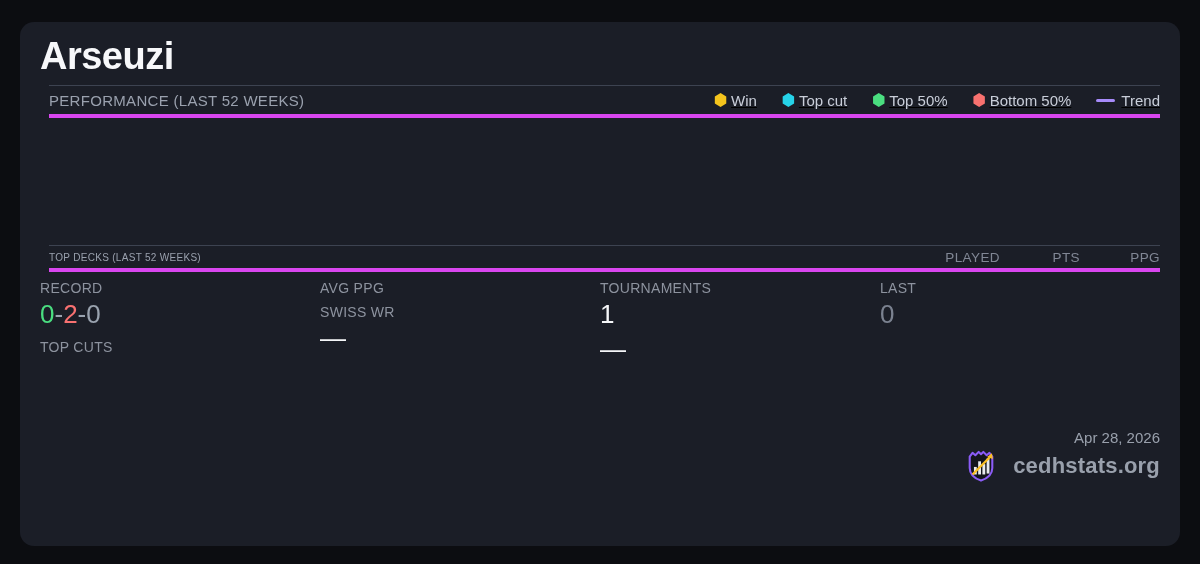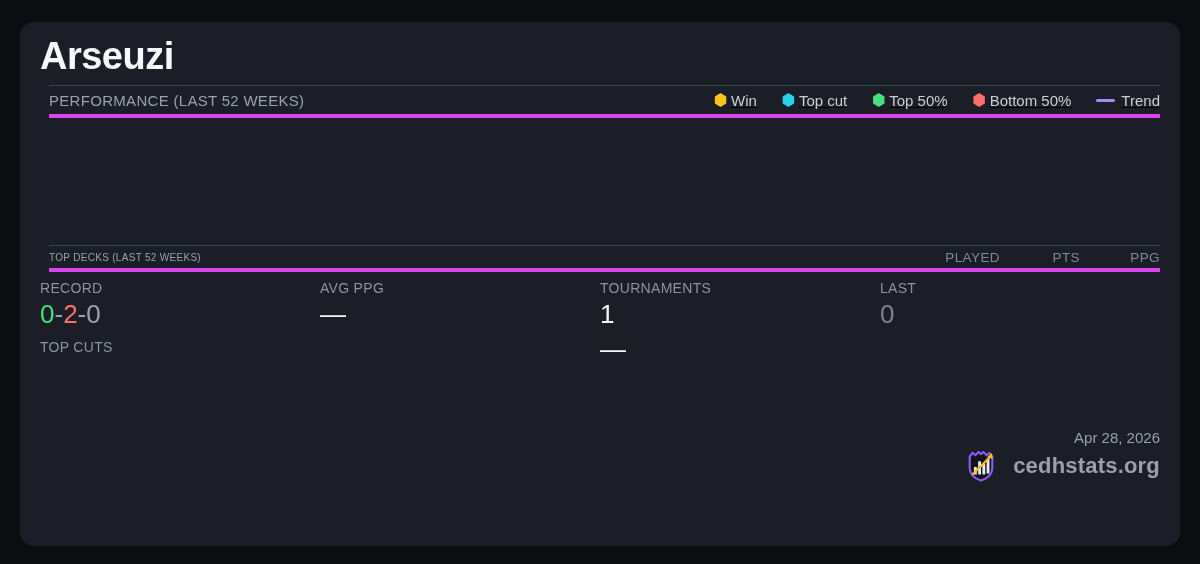--- a/index.html
+++ b/index.html
@@ -123,20 +123,21 @@
       <div class="stat-cell">
         <span class="stat-label">RECORD</span>
         <span class="stat-value">
           <span style="color: rgb(74, 222, 128);">0</span><span style="color: rgb(154, 163, 175);">-</span><span style="color: rgb(248, 113, 113);">2</span><span style="color: rgb(154, 163, 175);">-</span><span style="color: rgb(154, 163, 175);">0</span>
         </span>
         <span class="stat-label">TOP CUTS</span>
       </div>
 
       <div class="stat-cell">
         <span class="stat-label">AVG PPG</span>
+        <span class="stat-label">SWISS WR</span>
         <span class="stat-value">—</span>
       </div>
 
       <div class="stat-cell">
         <span class="stat-label">TOURNAMENTS</span>
         <span class="stat-value">1</span>
         <span class="stat-value">—</span>
       </div>
 
       <div class="stat-cell">

